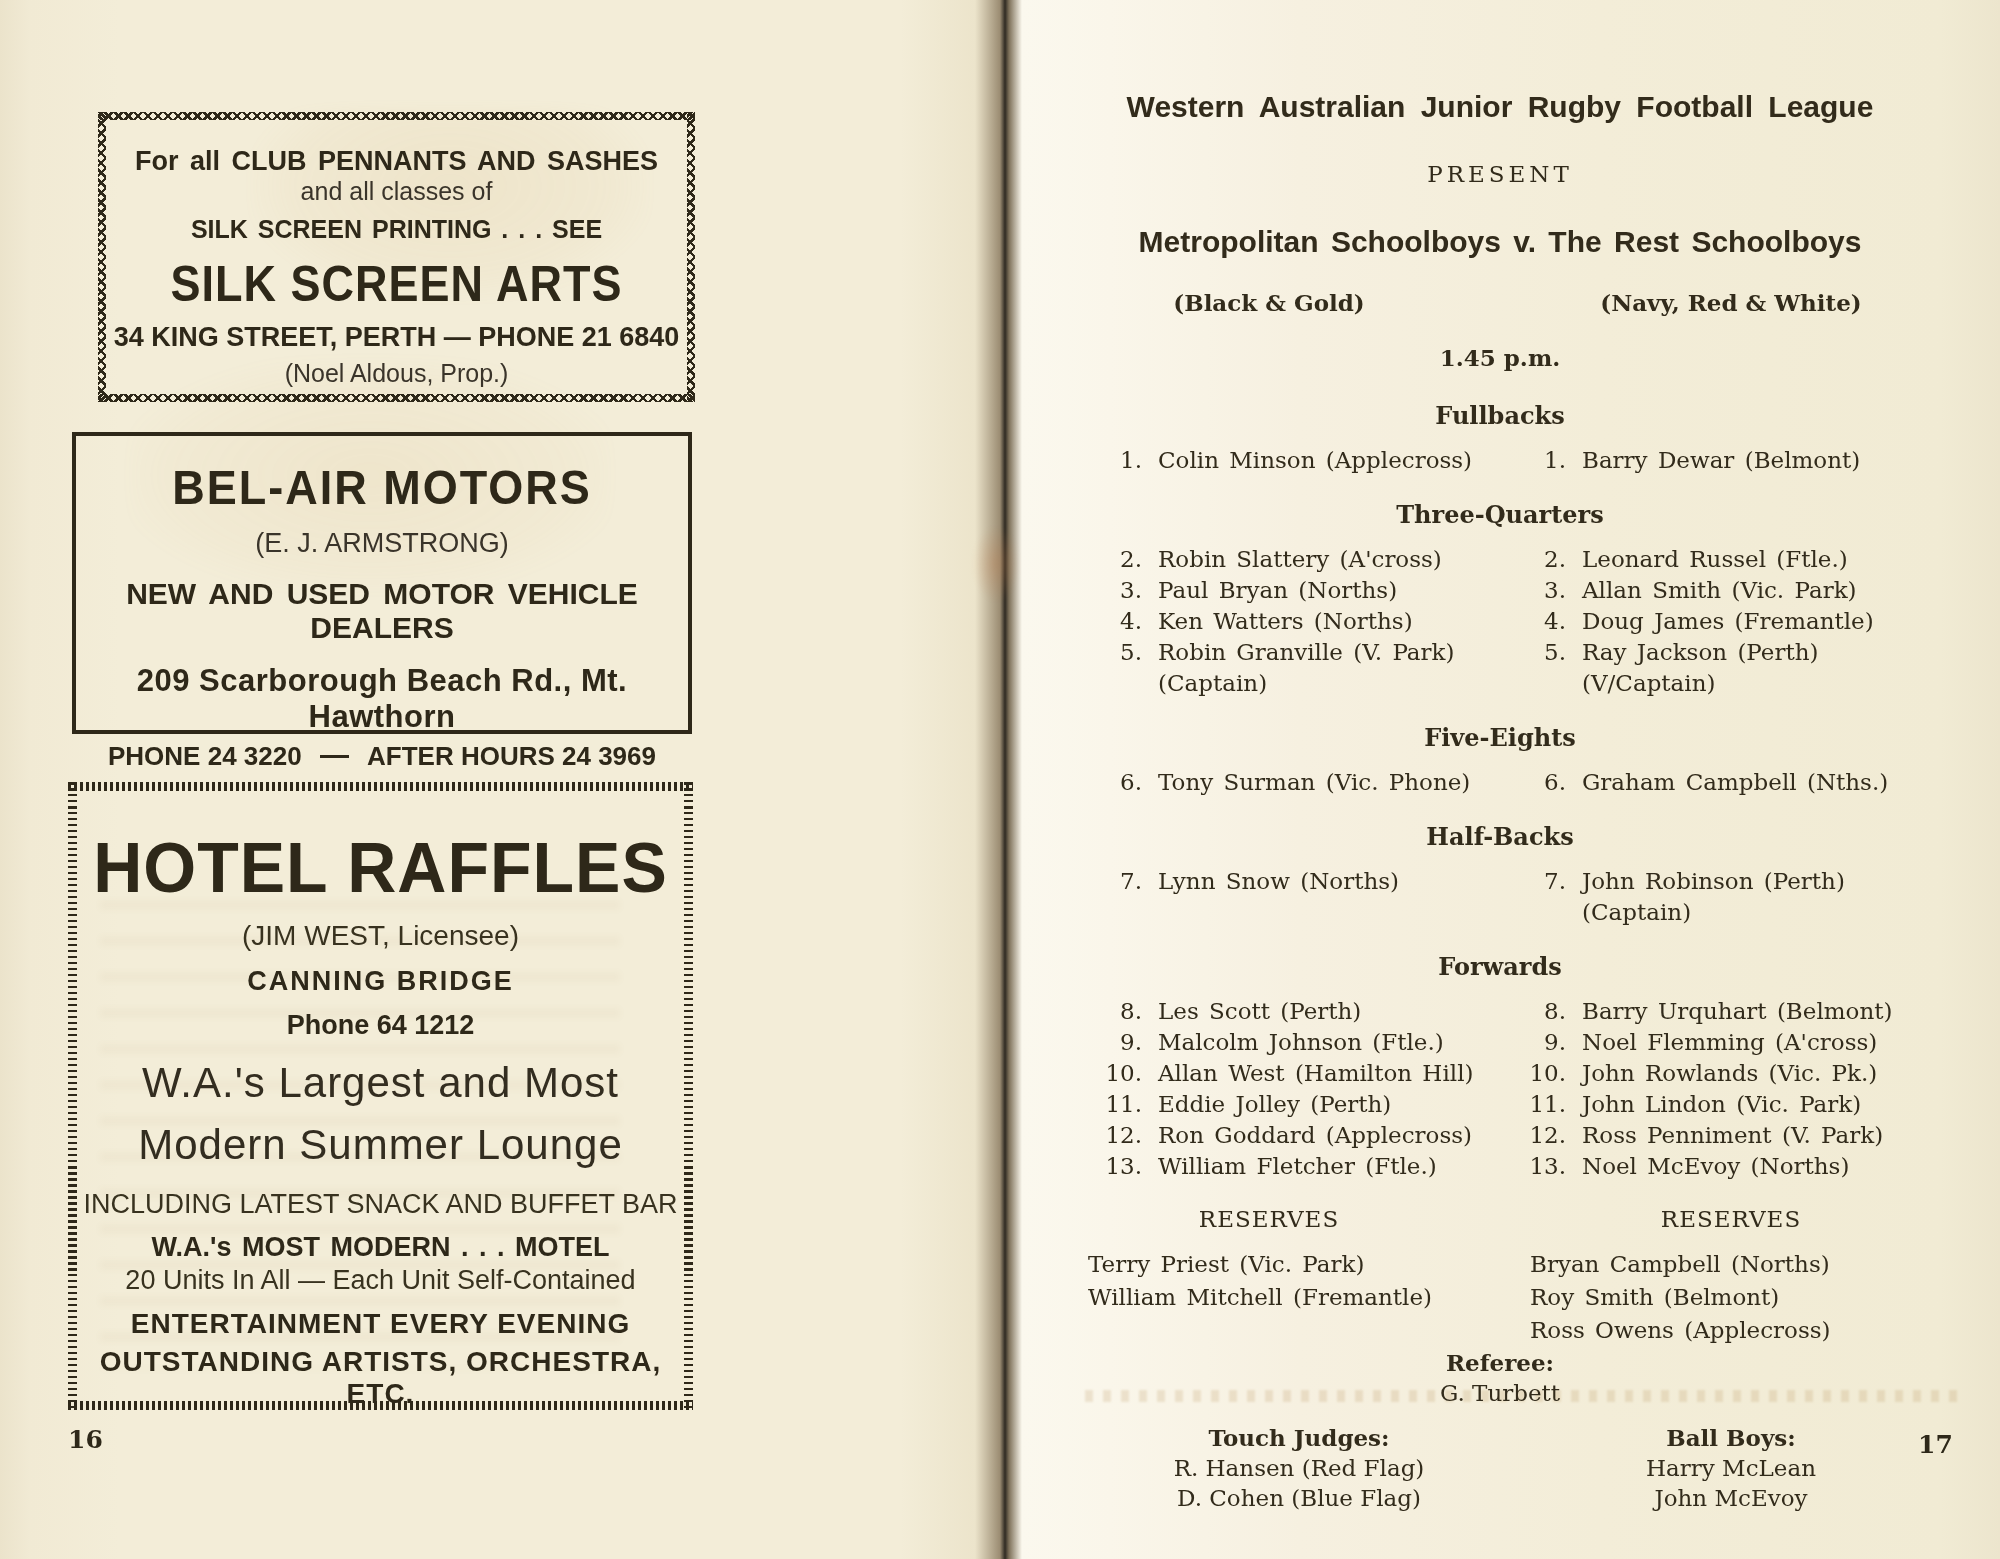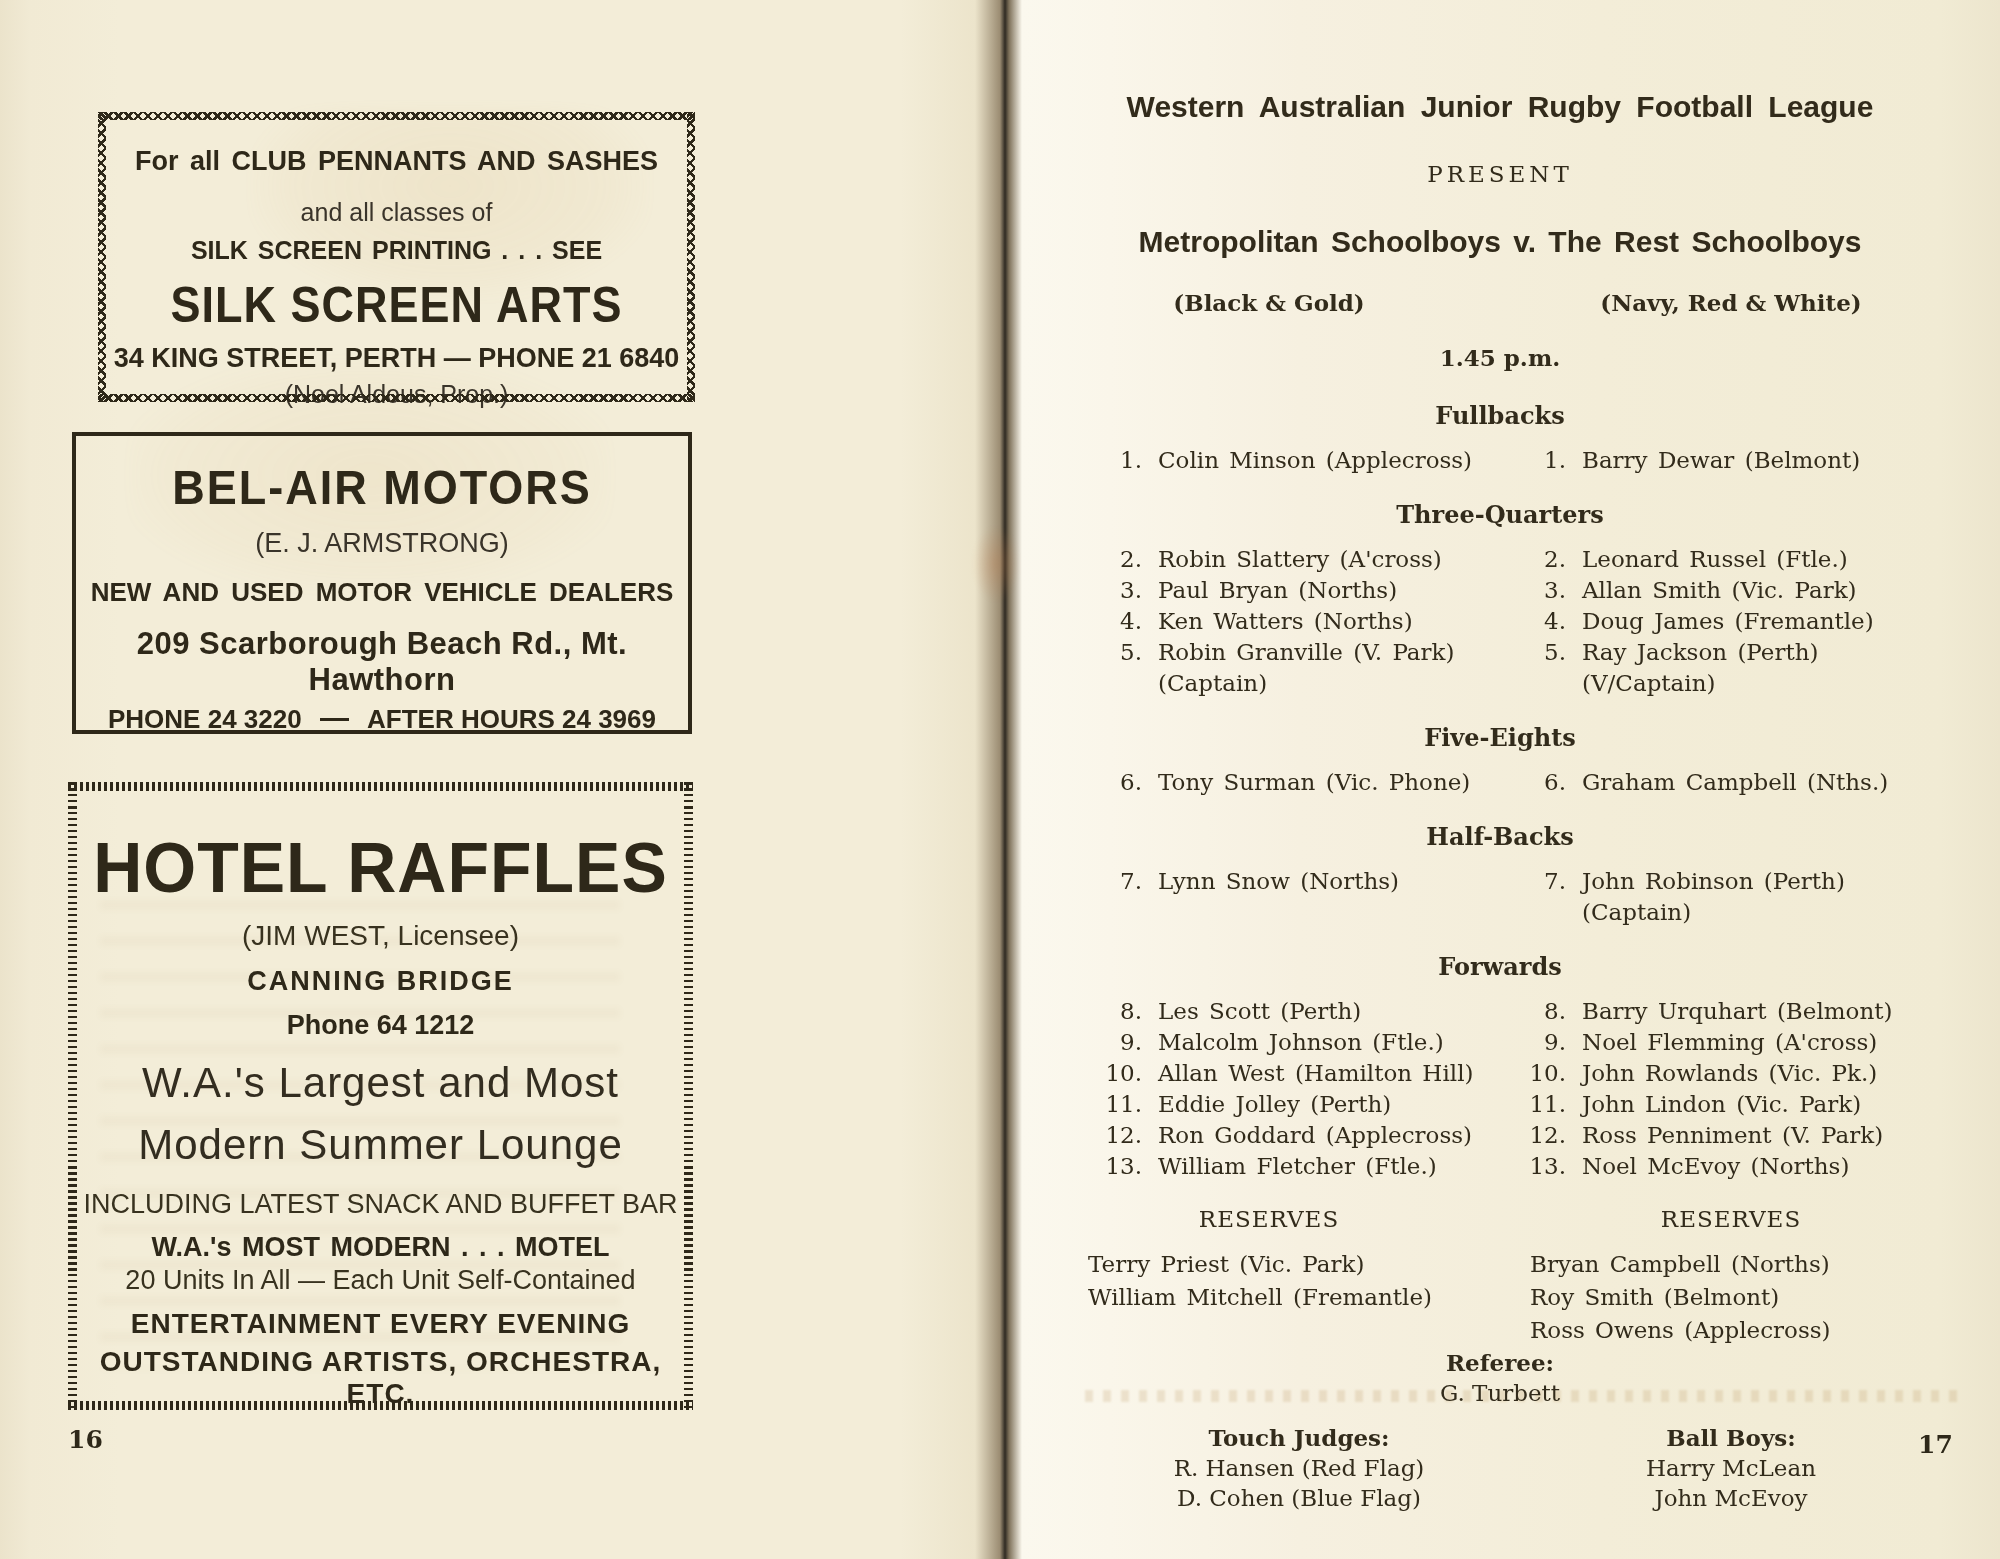--- a/index.html
+++ b/index.html
@@ -28,31 +28,31 @@
   .ad{position:absolute;box-sizing:border-box;text-align:center;}
   .ad-silk{left:98px;top:112px;width:597px;height:290px;padding:34px 14px 0;}
   .bz{position:absolute;background:
       repeating-linear-gradient(45deg,transparent 0 2px,#2e2819 2px 4.5px,transparent 4.5px 7px),
       repeating-linear-gradient(135deg,transparent 0 2px,#2e2819 2px 4.5px,transparent 4.5px 7px);}
   .bz-t{left:0;right:0;top:0;height:8px;}
   .bz-b{left:0;right:0;bottom:0;height:8px;}
   .bz-l{left:0;top:0;bottom:0;width:8px;}
   .bz-r{right:0;top:0;bottom:0;width:8px;}
   .s-line1{font-size:27px;font-weight:bold;word-spacing:4px;}
-  .s-line2{font-size:25px;margin-top:21px;color:#3a342a;}
+  .s-line2{font-size:25px;margin-top:0;color:#3a342a;}
   .s-line3{font-size:25px;font-weight:bold;margin-top:9px;word-spacing:3px;}
   .s-name{font-size:45px;font-weight:bold;letter-spacing:1px;margin-top:14px;
           display:inline-block;transform:scaleY(1.12);transform-origin:center;}
   .s-addr{font-size:27px;font-weight:bold;margin-top:12px;}
   .s-prop{font-size:25px;margin-top:6px;color:#3a342a;}
   .ad-belair{left:72px;top:432px;width:620px;height:302px;border:4px solid #2e2819;padding:26px 10px 0;}
   .b-name{font-size:45px;font-weight:bold;letter-spacing:2px;display:inline-block;
           transform:scaleY(1.05);transform-origin:center;}
   .b-owner{font-size:27px;margin-top:14px;color:#3a342a;}
-  .b-tag{font-size:26px;font-weight:bold;margin-top:18px;word-spacing:5px;}
+  .b-tag{font-size:30px;font-weight:bold;margin-top:18px;word-spacing:5px;}
   .b-addr{font-size:31px;font-weight:bold;margin-top:18px;letter-spacing:.5px;}
   .b-phone{display:flex;align-items:center;font-size:26px;font-weight:bold;margin-top:6px;padding:0 22px;}
   .b-dash{flex:1;border-top:3px solid #2e2819;margin:0 18px;}
   .ad-raffles{left:68px;top:782px;width:625px;height:628px;padding:46px 8px 0;}
   .tk{position:absolute;}
   .tk-t{left:0;right:0;top:0;height:9px;background:repeating-linear-gradient(90deg,#2e2819 0 2.5px,transparent 2.5px 6px);}
   .tk-b{left:0;right:0;bottom:0;height:9px;background:repeating-linear-gradient(90deg,#2e2819 0 2.5px,transparent 2.5px 6px);}
   .tk-l{left:0;top:0;bottom:0;width:9px;background:repeating-linear-gradient(180deg,#2e2819 0 2.5px,transparent 2.5px 6px);}
   .tk-r{right:0;top:0;bottom:0;width:9px;background:repeating-linear-gradient(180deg,#2e2819 0 2.5px,transparent 2.5px 6px);}
   .r-name{font-size:68px;font-weight:bold;letter-spacing:1px;display:inline-block;

